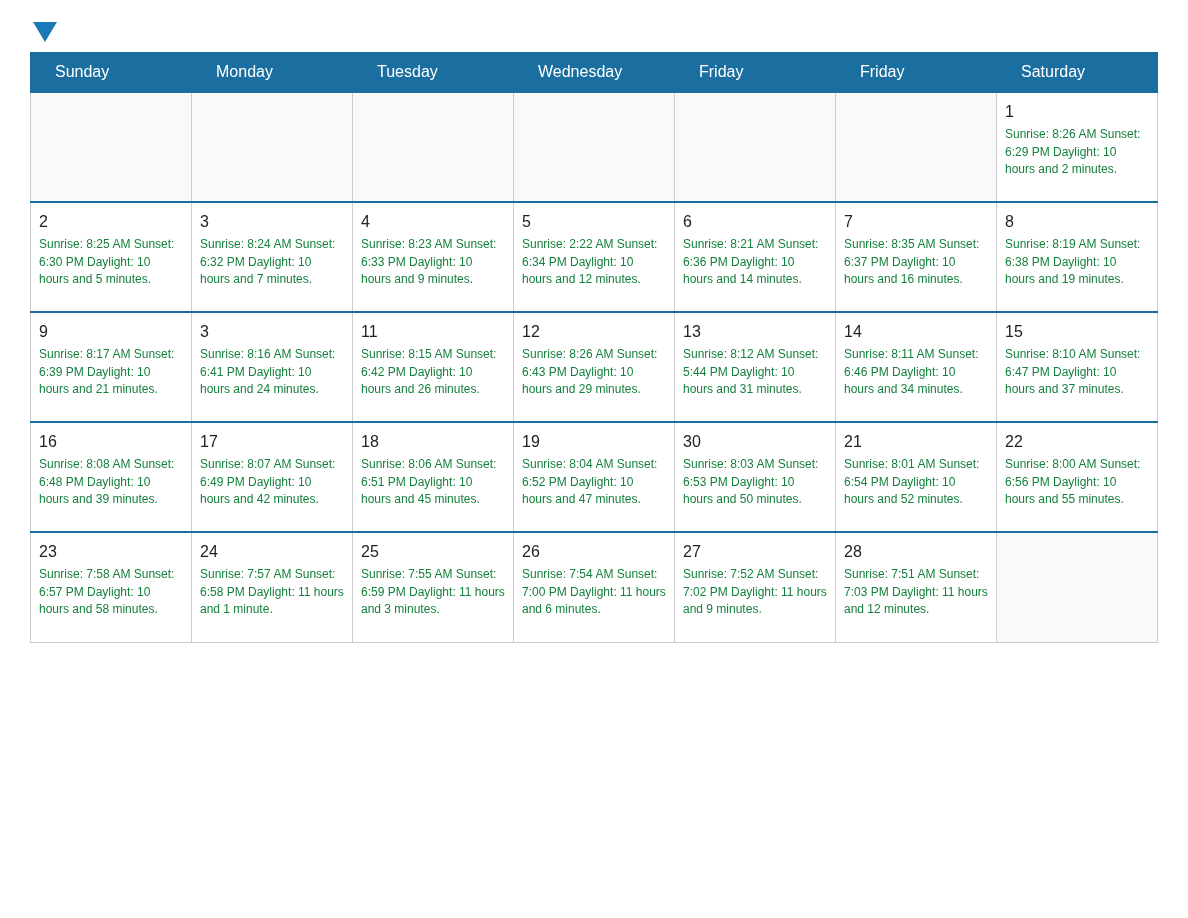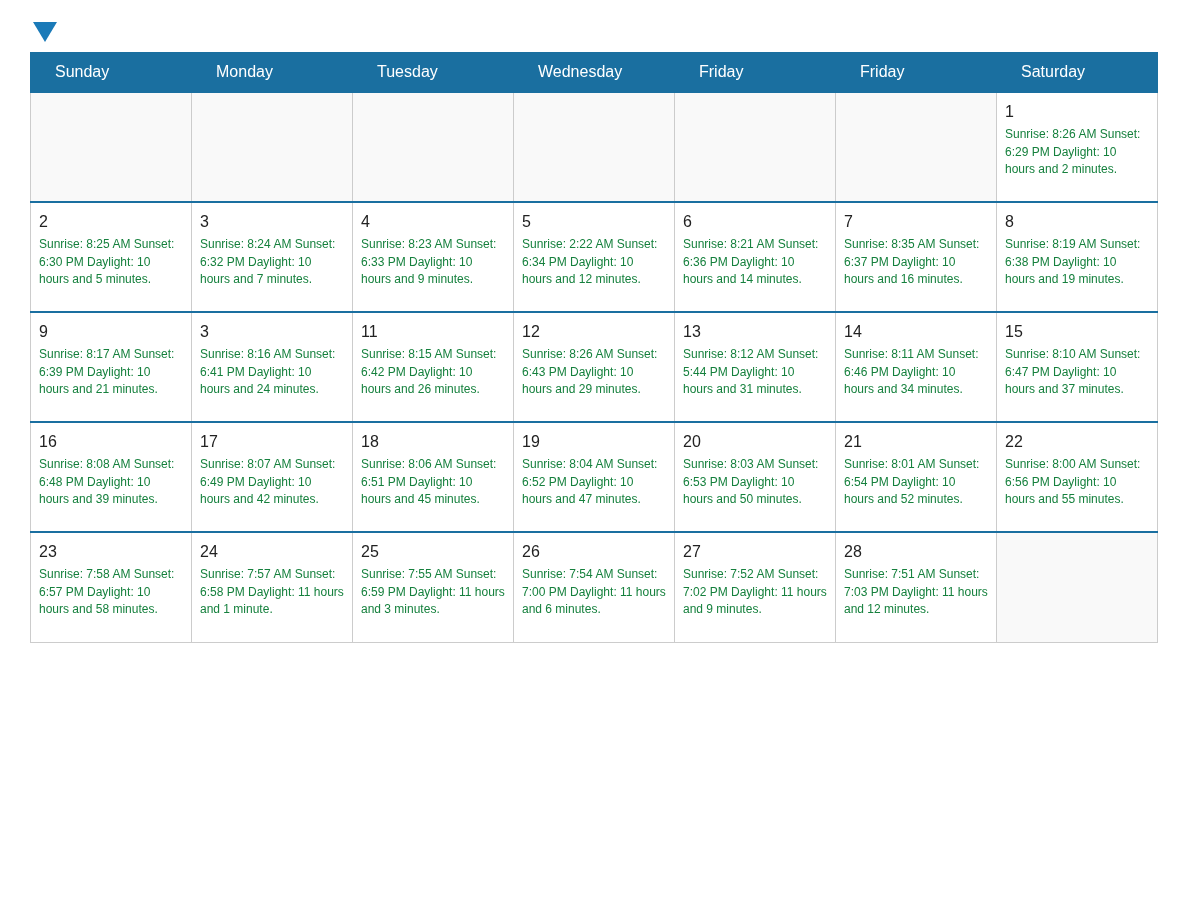--- a/index.html
+++ b/index.html
@@ -253,21 +253,21 @@
 Sunset: 6:51 PM
 Daylight: 10 hours and 45 minutes.</div>
         </td>
         <td>
           <span class="day-number">19</span>
           <div class="day-info">Sunrise: 8:04 AM
 Sunset: 6:52 PM
 Daylight: 10 hours and 47 minutes.</div>
         </td>
         <td>
-          <span class="day-number">20</span>
+          <span class="day-number">30</span>
           <div class="day-info">Sunrise: 8:03 AM
 Sunset: 6:53 PM
 Daylight: 10 hours and 50 minutes.</div>
         </td>
         <td>
           <span class="day-number">21</span>
           <div class="day-info">Sunrise: 8:01 AM
 Sunset: 6:54 PM
 Daylight: 10 hours and 52 minutes.</div>
         </td>

